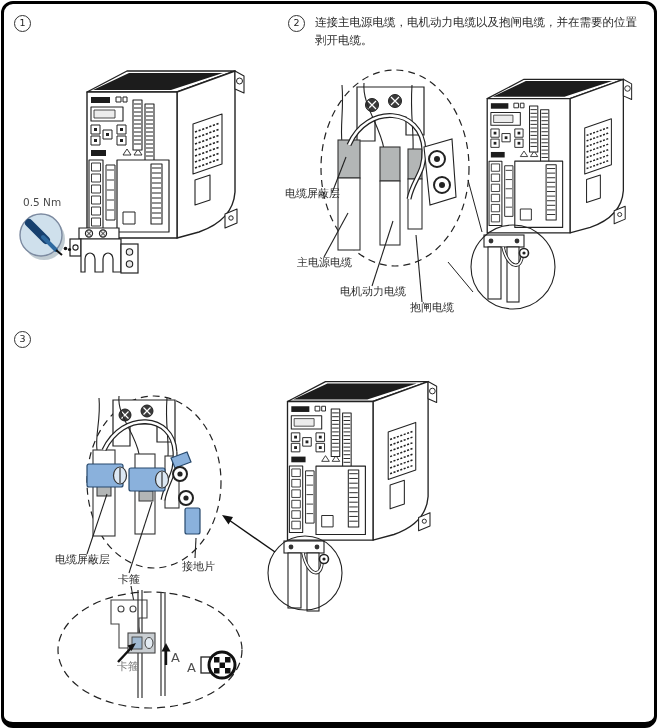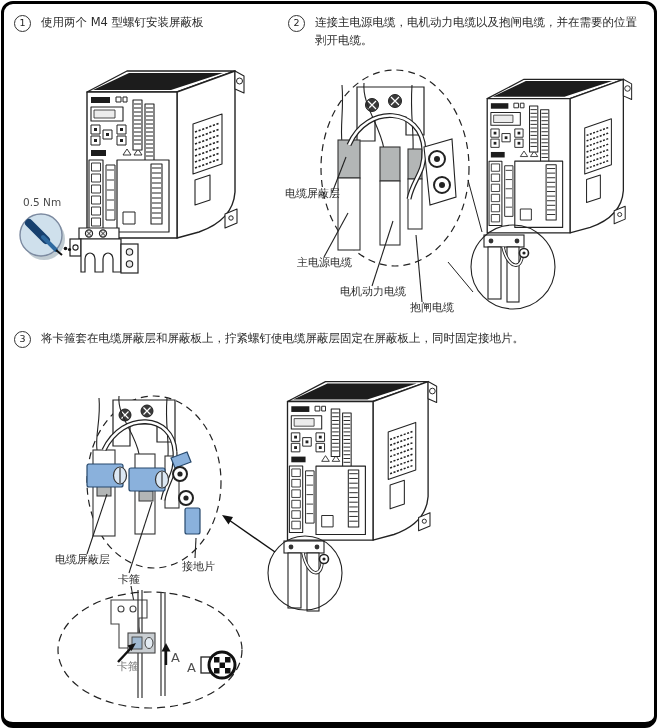--- a/index.html
+++ b/index.html
@@ -105,31 +105,29 @@
 
         <path d="M116,62 L145,52 L145,102 L116,112 Z" fill="#fff" stroke="#222" stroke-width="1.1"></path>
         <path d="M118,70 L143,61 M118,76 L143,67 M118,82 L143,73 M118,88 L143,79 M118,94 L143,85 M118,100 L143,91 M118,106 L143,97" stroke="#222" stroke-width="1.6" stroke-dasharray="2.2,1.6"></path>
         <path d="M118,118 L133,113 L133,138 L118,143 Z" fill="#fff" stroke="#222" stroke-width="1.1"></path>
       </g>
     </defs>
   </svg>
 
   <div class="step-header" style="left:14px;top:14px;width:260px;">
     <span class="step-num">1</span>
-    <span>使用两个 M4 型螺钉安装屏蔽板</span>
   </div>
 
   <div class="step-header" style="left:288px;top:14px;width:352px;">
     <span class="step-num">2</span>
     <span>连接主电源电缆，电机动力电缆以及抱闸电缆，并在需要的位置剥开电缆。</span>
   </div>
 
   <div class="step-header" style="left:14px;top:330px;width:620px;">
     <span class="step-num">3</span>
-    <span>将卡箍套在电缆屏蔽层和屏蔽板上，拧紧螺钉使电缆屏蔽层固定在屏蔽板上，同时固定接地片。</span>
   </div>
 
   <svg class="fig" style="left:15px;top:58px;" width="232" height="252" viewBox="0 0 232 252">
     <use href="#drive" transform="translate(62,4)"></use>
 
     <g fill="#fff" stroke="#222" stroke-width="1.2">
       <path d="M64,170 L104,170 L104,181 L64,181 Z"></path>
       <rect x="55" y="181" width="11" height="17"></rect>
       <path d="M66,181 L106,181 L106,214 L98,214 L98,201 a5,6 0 0 0 -10,0 L88,214 L80,214 L80,201 a5,6 0 0 0 -10,0 L70,214 L66,214 Z"></path>
       <rect x="106" y="186" width="17" height="29"></rect>

